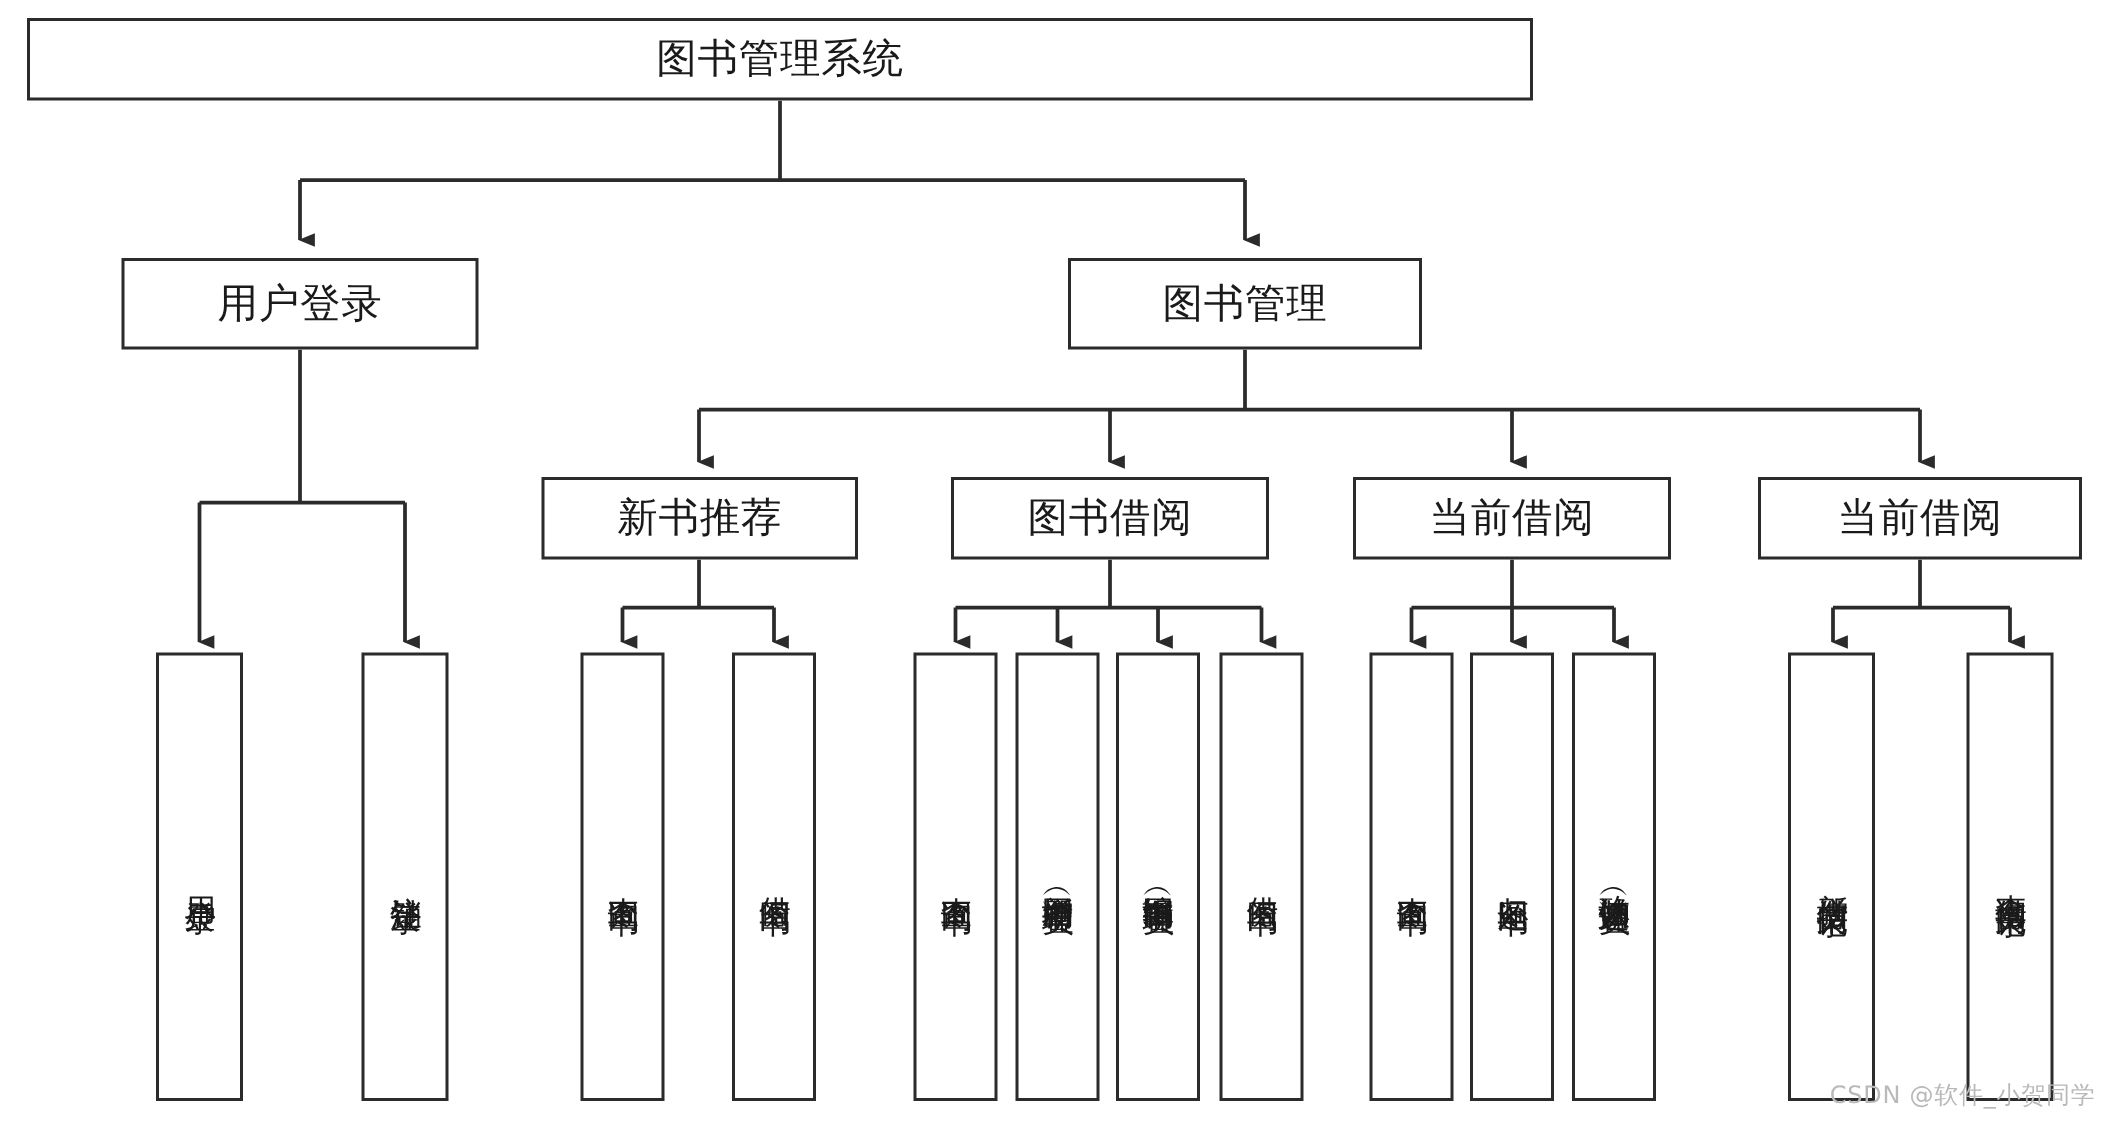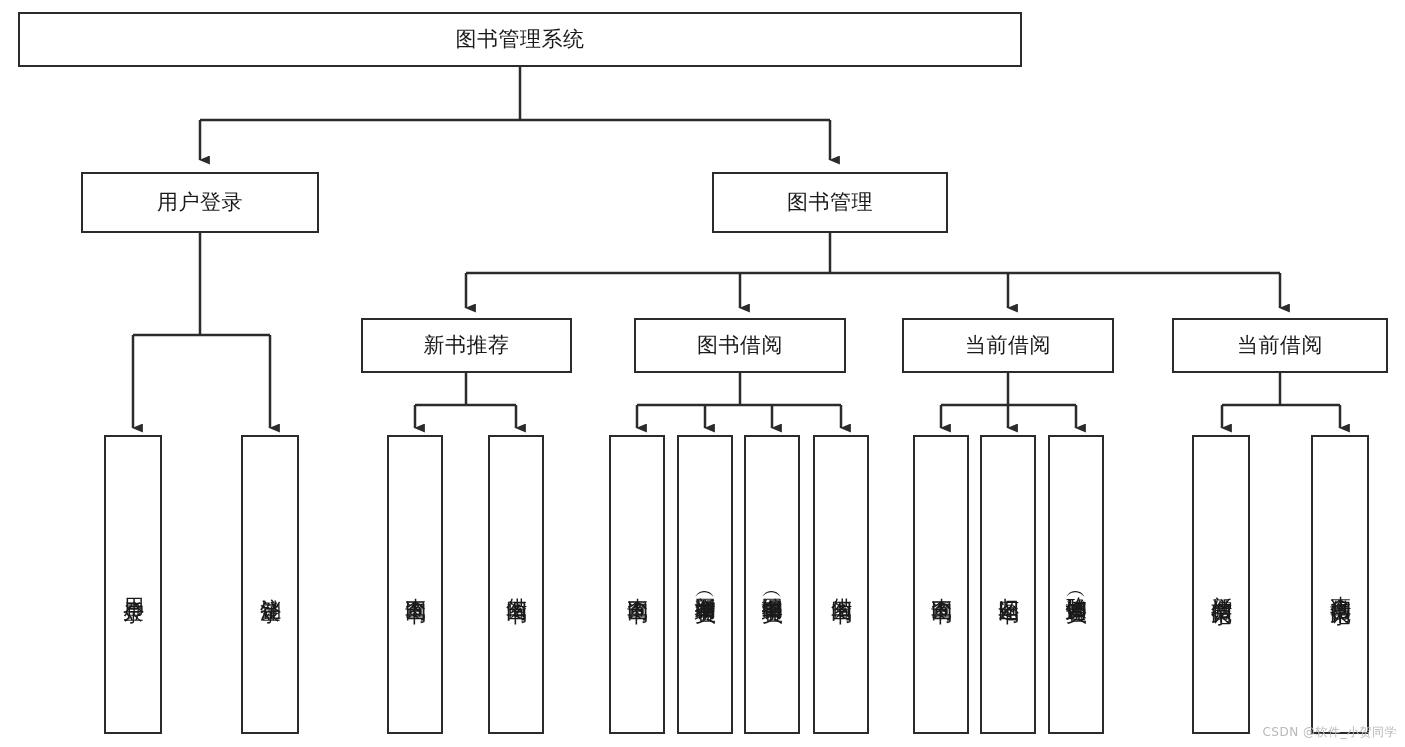--- a/index.html
+++ b/index.html
@@ -31,21 +31,21 @@
     box-sizing: border-box;
     background: #ffffff;
     border: 2px solid #2b2b2b;
     display: flex;
     align-items: center;
     justify-content: center;
     color: #1a1a1a;
     z-index: 2;
   }
   .node .label {
-    font-size: 21px;
+    font-size: 27px;
     line-height: 1.18;
     letter-spacing: 0.5px;
     white-space: nowrap;
   }
   
   .node.h .label {
     text-align: center;
   }
   
   .node.v {
@@ -62,21 +62,21 @@
     -webkit-text-orientation: upright;
   }
   .node.v.tall .label {
     line-height: 1.26;
     letter-spacing: 1px;
   }
   #watermark {
     position: absolute;
     right: 8px;
     bottom: 6px;
-    font-size: 12px;
+    font-size: 16px;
     color: #b9b9b9;
     letter-spacing: 0.5px;
     white-space: nowrap;
     z-index: 3;
   }
 </style>
 </head>
 <body>
 
 <div id="diagram-root">

